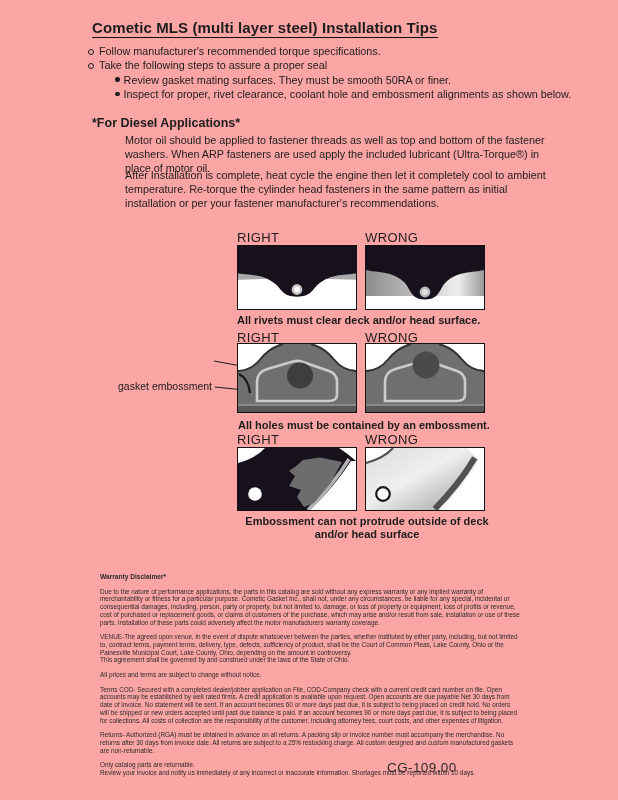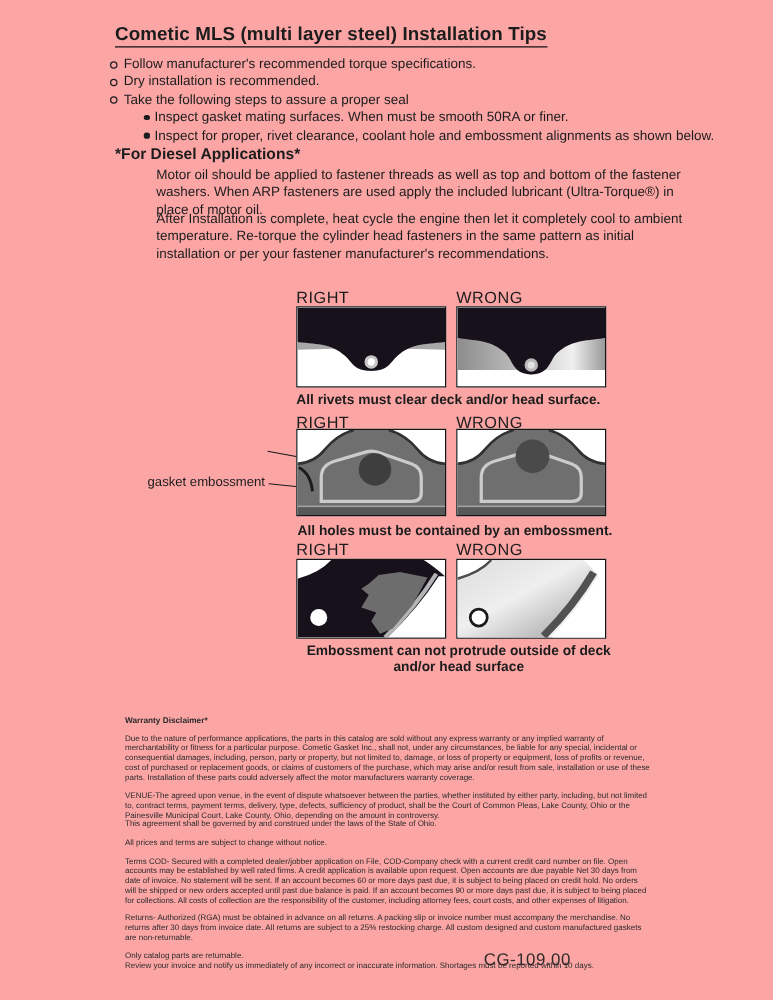--- a/index.html
+++ b/index.html
@@ -41,29 +41,25 @@
 
   <div class="abs title">Cometic MLS (multi layer steel) Installation Tips</div>
 
   <div class="abs bullets">
     <div class="b-row">
       <span class="b-dot"></span>
       <span>Follow manufacturer's recommended torque specifications.</span>
     </div>
     <div class="b-row">
       <span class="b-dot"></span>
-      <span>Dry installation is recommended.</span>
-    </div>
-    <div class="b-row">
-      <span class="b-dot"></span>
       <span>Take the following steps to assure a proper seal</span>
     </div>
     <div class="b-row b-sub">
       <span class="b-fill"></span>
-      <span>Inspect gasket mating surfaces.  When must be smooth 50RA or finer.</span>
+      <span>Review gasket mating surfaces.  They must be smooth 50RA or finer.</span>
     </div>
     <div class="b-row b-sub">
       <span class="b-fill"></span>
       <span>Inspect for proper, rivet clearance, coolant hole and embossment alignments as shown below.</span>
     </div>
   </div>
 
   <div class="abs h2">*For Diesel Applications*</div>
   <div class="abs para p1">Motor oil should be applied to fastener threads as well as top and bottom of the fastener washers. When ARP fasteners are used apply the included lubricant (Ultra-Torque®) in place of motor oil.</div>
   <div class="abs para p2">After Installation is complete, heat cycle the engine then let it completely cool to ambient temperature. Re-torque the cylinder head fasteners in the same pattern as initial installation or per your fastener manufacturer's recommendations.</div>

